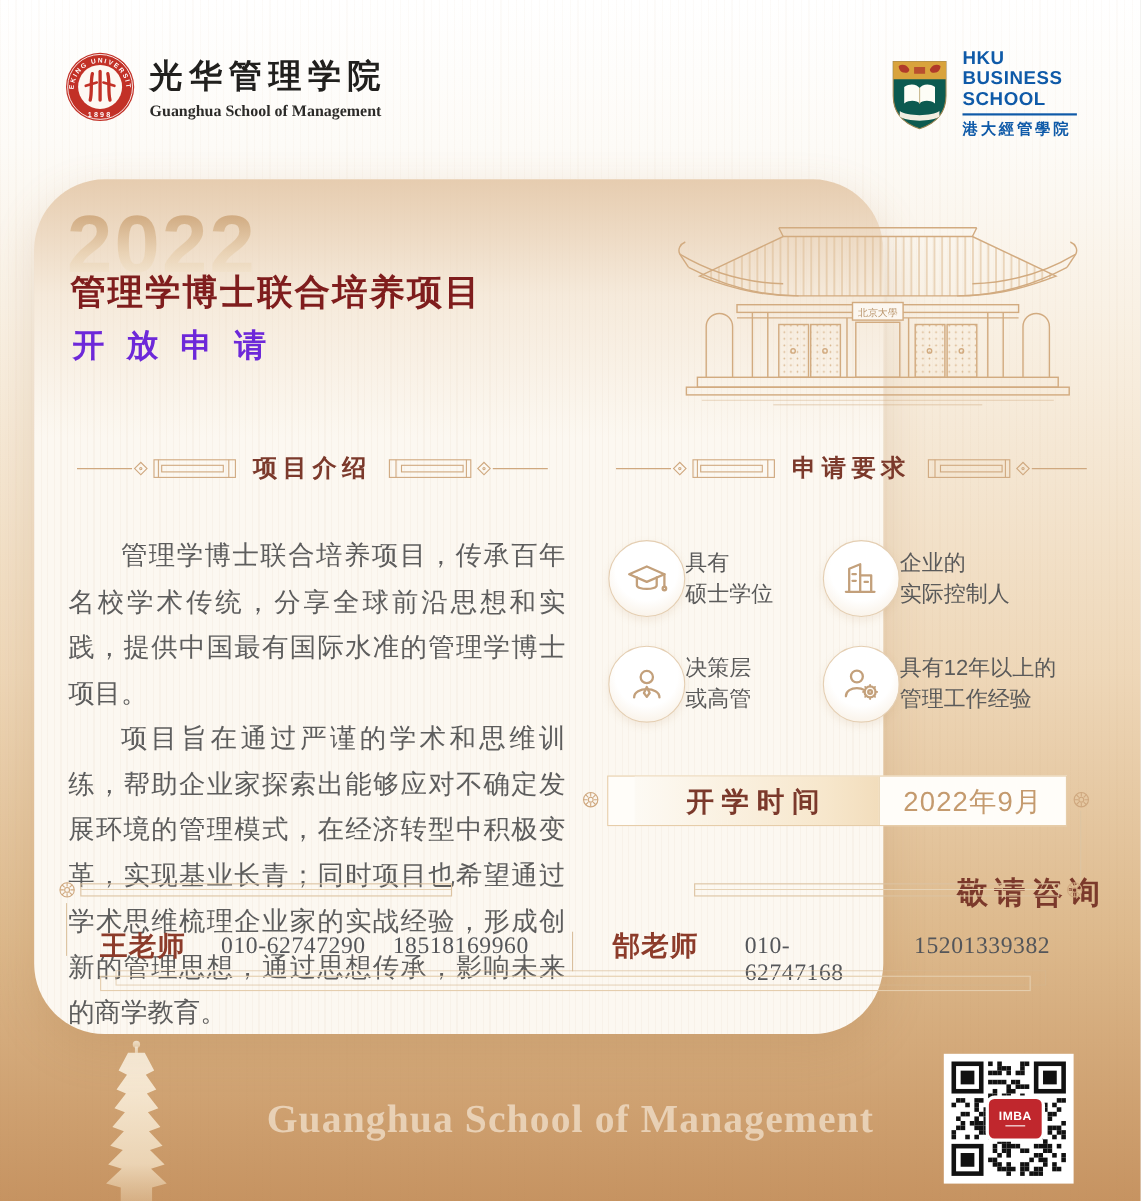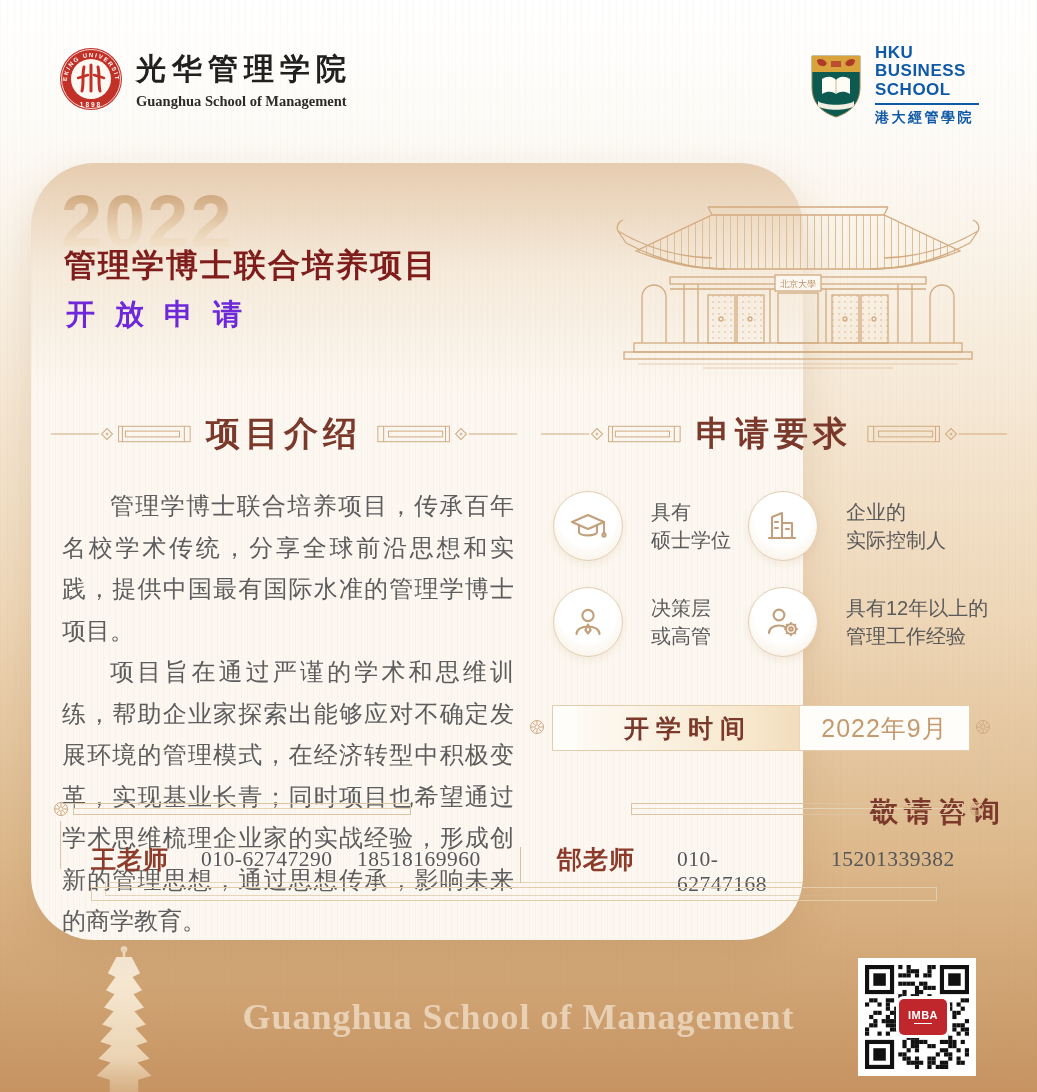--- a/index.html
+++ b/index.html
@@ -27,28 +27,28 @@
     background:linear-gradient(180deg,rgba(229,202,172,0.95) 0%,rgba(240,222,200,0.55) 45%,rgba(252,248,241,0) 100%);}
   
   .year{position:absolute;left:30px;top:22px;font-size:74px;font-weight:800;letter-spacing:2px;line-height:1;
     background:linear-gradient(180deg,#c99f72 0%,#e9d2b4 60%,#f6ebda 100%);
     -webkit-background-clip:text;background-clip:text;color:transparent;}
   .hero-title{position:absolute;left:33px;top:81px;font-size:32px;font-weight:800;color:#7f1d1d;letter-spacing:2px;}
   .hero-sub{position:absolute;left:35px;top:132px;font-size:29px;font-weight:700;color:#6d28d9;letter-spacing:20px;}
   .building{position:absolute;left:577px;top:28px;}
   
   .sec-row{position:absolute;display:flex;align-items:center;justify-content:center;gap:12px;}
-  .sec-row .t{font-size:34px;font-weight:800;color:#7b392b;letter-spacing:5px;white-space:nowrap;}
+  .sec-row .t{font-size:22px;font-weight:800;color:#7b392b;letter-spacing:5px;white-space:nowrap;}
   .row-intro{left:18px;top:248px;width:470px;}
   .row-req{left:508px;top:248px;width:470px;}
   
   .intro-text{position:absolute;left:31px;top:322px;width:452px;font-size:24px;line-height:1.73;color:#5d5d5d;text-align:justify;}
   .intro-text p{margin:0;text-indent:2em;}
   
-  .req-item{position:absolute;display:flex;align-items:center;gap:28px;}
+  .req-item{position:absolute;display:flex;align-items:center;gap:0;}
   .req-i1{left:522px;top:328px;}.req-i2{left:717px;top:328px;}
   .req-i3{left:522px;top:424px;}.req-i4{left:717px;top:424px;}
   .req-circle{width:68px;height:68px;border-radius:50%;border:1px solid #e4ceb2;flex:0 0 auto;
     background:radial-gradient(circle at 50% 38%,#ffffff 52%,#f6ead9 100%);
     display:flex;align-items:center;justify-content:center;box-shadow:0 3px 8px rgba(190,150,100,0.15);}
   .req-label{font-size:20px;color:#5a5a5a;line-height:1.42;white-space:nowrap;}
   
   .sched{position:absolute;left:521px;top:542px;width:418px;height:46px;display:flex;
     border:1px solid #e6cda9;background:#fffdf9;box-sizing:border-box;padding-left:24px;}
   .sched .lab{width:222px;display:flex;align-items:center;justify-content:center;

